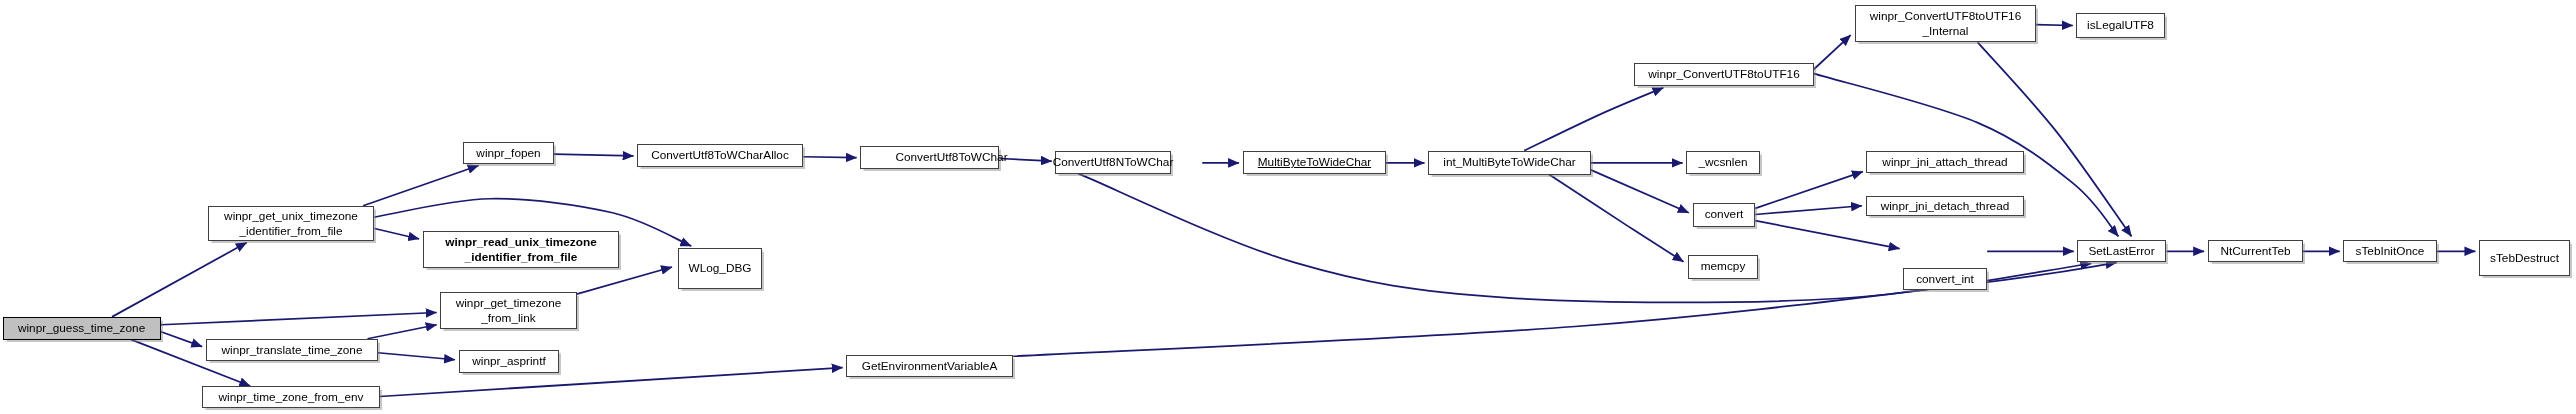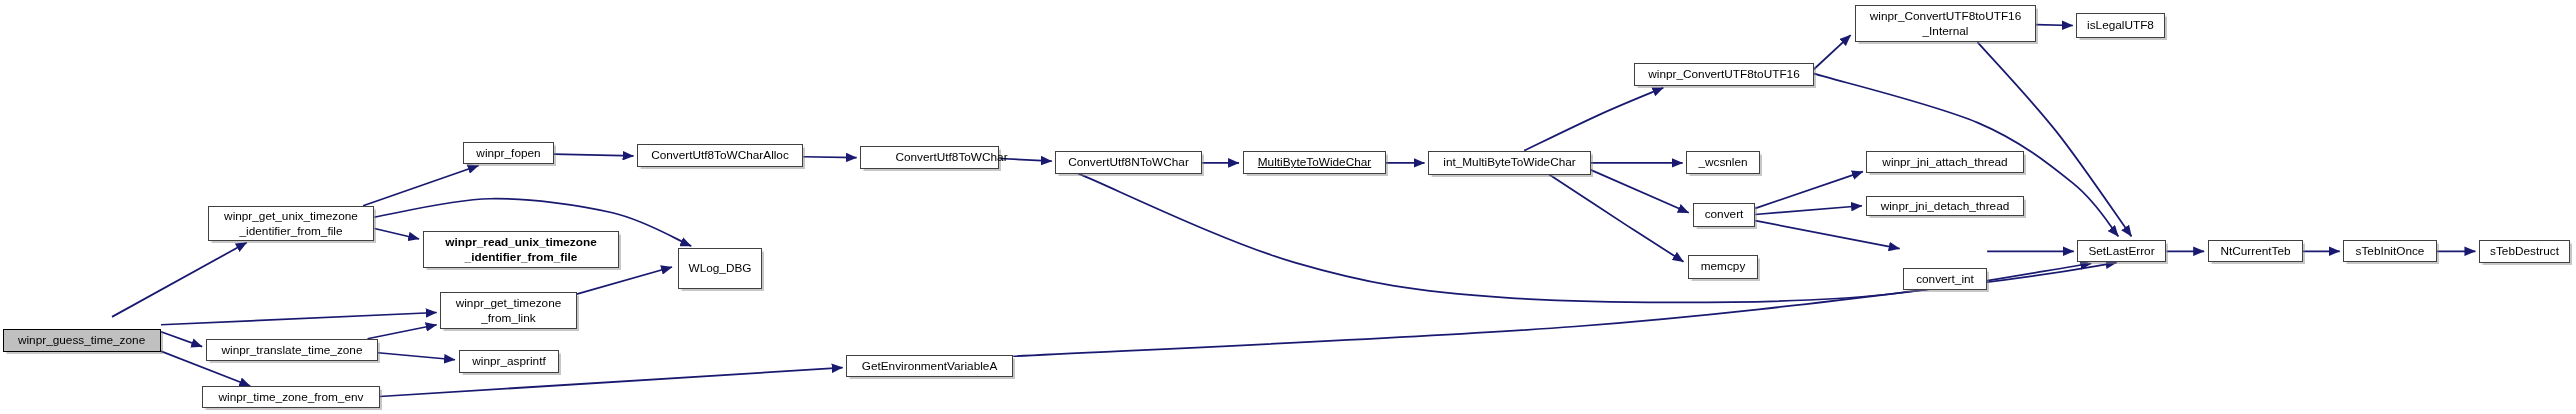--- a/index.html
+++ b/index.html
@@ -22,21 +22,20 @@
     display:flex;align-items:center;justify-content:center;
     text-align:center;
     font-size:11.8px;line-height:1.25;color:#000;
     white-space:pre-line;
     cursor:pointer;
   }
   .node.root{
     background:#c0c0c0;
     border-color:#000000;
     cursor:default;
-    margin-top:12px;
   }
 </style>
 </head>
 <body>
 
 <div id="canvas">
   <svg id="edge-layer" xmlns="http://www.w3.org/2000/svg" viewBox="0 0 2944 474" width="2576" height="415">
     <defs>
       <marker id="arrowhead" markerUnits="userSpaceOnUse" markerWidth="14" markerHeight="11" refX="12.5" refY="5.5" orient="auto">
         <path id="ah-path" d="M0,0 L13,5.5 L0,11 z" fill="#191970"></path>
@@ -85,32 +84,32 @@
       <div class="node" style="left: 463px; top: 142px; width: 91px; height: 22px;">winpr_fopen</div>
       <div class="node" style="left: 423px; top: 231px; width: 196px; height: 37px; font-weight: bold;">winpr_read_unix_timezone
 _identifier_from_file</div>
       <div class="node" style="left: 440px; top: 292px; width: 137px; height: 37px;">winpr_get_timezone
 _from_link</div>
       <div class="node" style="left: 459px; top: 350px; width: 100px; height: 23px;">winpr_asprintf</div>
       <div class="node" style="left: 678px; top: 248px; width: 84px; height: 41px;">WLog_DBG</div>
       <div class="node" style="left: 846px; top: 355px; width: 167px; height: 22px;">GetEnvironmentVariableA</div>
       <div class="node" style="left: 637px; top: 144px; width: 166px; height: 23px;">ConvertUtf8ToWCharAlloc</div>
       <div class="node" style="left: 860px; top: 146px; width: 139px; height: 23px; padding-left: 44px;">ConvertUtf8ToWChar</div>
-      <div class="node" style="left: 1055px; top: 151px; width: 147px; height: 23px;">ConvertUtf8NToWChar</div>
+      <div class="node" style="left: 1055px; top: 151px; width: 116px; height: 23px;">ConvertUtf8NToWChar</div>
       <div class="node" style="left: 1243px; top: 151px; width: 143px; height: 23px; text-decoration: underline;">MultiByteToWideChar</div>
       <div class="node" style="left: 1428px; top: 151px; width: 163px; height: 23.6px;">int_MultiByteToWideChar</div>
       <div class="node" style="left: 1634px; top: 63px; width: 180px; height: 23px;">winpr_ConvertUTF8toUTF16</div>
       <div class="node" style="left: 1855px; top: 5.3px; width: 181px; height: 37px;">winpr_ConvertUTF8toUTF16
 _Internal</div>
       <div class="node" style="left: 2076px; top: 13px; width: 89px; height: 24.5px;">isLegalUTF8</div>
       <div class="node" style="left: 1686px; top: 151px; width: 74px; height: 23px;">_wcsnlen</div>
       <div class="node" style="left: 1693px; top: 203px; width: 62px; height: 23.6px;">convert</div>
       <div class="node" style="left: 1688px; top: 255px; width: 70px; height: 23.6px;">memcpy</div>
       <div class="node" style="left: 1866px; top: 151px; width: 158px; height: 22px;">winpr_jni_attach_thread</div>
       <div class="node" style="left: 1866px; top: 196px; width: 158px; height: 20px;">winpr_jni_detach_thread</div>
       <div class="node" style="left: 1903px; top: 240px; width: 84px; height: 22px; margin-top: 28px;">convert_int</div>
       <div class="node" style="left: 2077px; top: 240px; width: 89px; height: 22px;">SetLastError</div>
       <div class="node" style="left: 2208px; top: 240px; width: 95px; height: 22px;">NtCurrentTeb</div>
       <div class="node" style="left: 2343px; top: 240px; width: 94px; height: 22px;">sTebInitOnce</div>
-      <div class="node" style="left: 2479px; top: 240px; width: 91px; height: 23px;">sTebDestruct</div>
+      <div class="node" style="left: 2479px; top: 240px; width: 91px; height: 36px;">sTebDestruct</div>
     </div>
 </div>
 
 
 </body></html>

